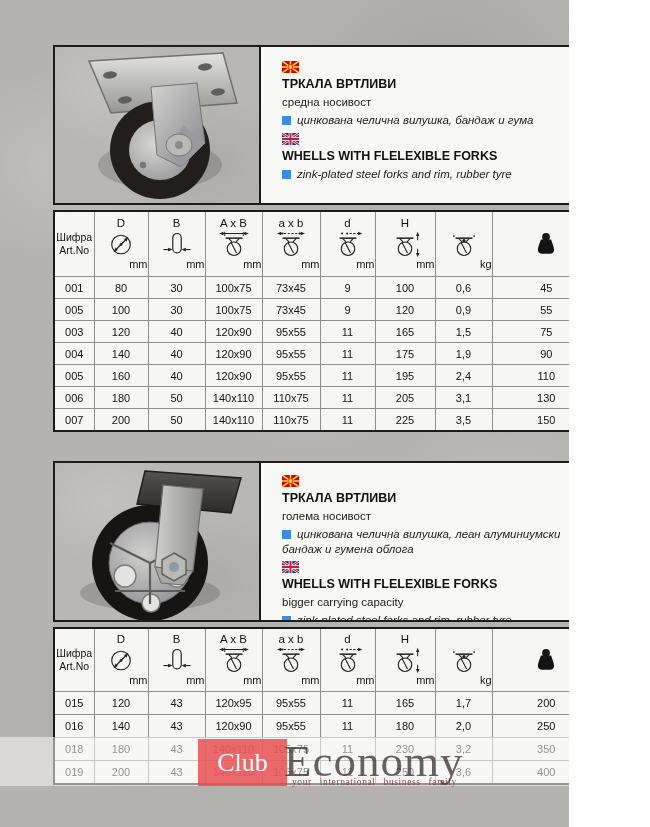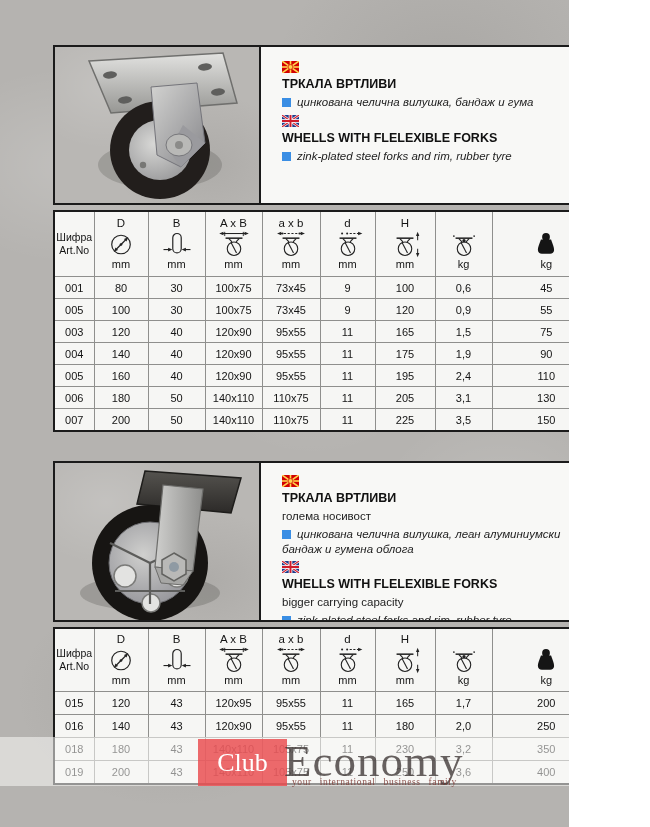--- a/index.html
+++ b/index.html
@@ -35,21 +35,21 @@
 
   table.spec{position:absolute;left:53px;border-collapse:collapse;table-layout:fixed;width:547px;background:#f6f6f4;border:2px solid #1b1b1b;}
   table.spec td,table.spec th{border:1px solid #8f8f8d;text-align:center;vertical-align:middle;color:#141414;padding:0;overflow:hidden;}
   table.spec th{font-weight:normal;}
   .t1 td{height:21px;font-size:11px;}
   .t2 td{height:22px;font-size:11px;}
   .t1 th{height:64px;}
   .t2 th{height:62px;}
   .code-head{font-size:10.5px;line-height:13px;color:#141414;}
   .h-label{font-size:11.5px;height:13px;line-height:13px;color:#141414;}
-  .h-unit{font-size:11px;height:13px;line-height:12px;color:#141414;}
+  .h-unit{font-size:11px;height:13px;line-height:12px;color:#141414;text-align:right;}
   .colicon{width:36px;height:27px;display:block;margin:1px auto 0 auto;}
 
   .wm-band{position:absolute;left:0;top:737px;width:650px;height:49px;background:rgba(248,248,246,.55);}
   .wm-logo{position:absolute;left:198px;top:739px;width:270px;height:52px;font-family:"Liberation Serif",serif;}
   .wm-club-box{position:absolute;left:0;top:0;width:89px;height:47px;background:rgba(233,73,77,.82);}
   .wm-club{position:absolute;left:0;top:1px;width:89px;text-align:center;font-size:26px;line-height:45px;color:#fff;}
   .wm-economy{position:absolute;left:86px;top:-1px;font-size:45px;line-height:47px;color:rgba(62,54,52,.78);letter-spacing:1px;}
   .wm-tagline{position:absolute;left:94px;top:38px;font-size:9.5px;color:rgba(128,62,56,.9);letter-spacing:.6px;word-spacing:5px;white-space:nowrap;}
 </style>
 </head>
@@ -161,20 +161,21 @@
         <rect width="17" height="12" fill="#d20000"></rect>
         <g stroke="#ffd34d" stroke-width="1.6">
           <line x1="0" y1="0" x2="17" y2="12"></line>
             <line x1="17" y1="0" x2="0" y2="12"></line>
           <line x1="8.5" y1="0" x2="8.5" y2="12"></line>
             <line x1="0" y1="6" x2="17" y2="6"></line>
         </g>
         <circle cx="8.5" cy="6" r="2.4" fill="#ffd34d" stroke="#d20000" stroke-width=".7"></circle>
       </svg>
       <div class="p-title">ТРКАЛА ВРТЛИВИ</div>
+      <div class="p-sub">средна носивост</div>
       <div class="p-feat"><span class="bullet"></span><span>цинкована челична вилушка, бандаж и гума</span></div>
       <svg class="flag" viewBox="0 0 17 12" style="margin-top:5px">
         <rect width="17" height="12" fill="#1f3c8c"></rect>
         <g stroke="#fff" stroke-width="2.4">
             <line x1="0" y1="0" x2="17" y2="12"></line>
             <line x1="17" y1="0" x2="0" y2="12"></line>
           </g>
         <g stroke="#cf1b2b" stroke-width="1.1">
             <line x1="0" y1="0" x2="17" y2="12"></line>
             <line x1="17" y1="0" x2="0" y2="12"></line>

